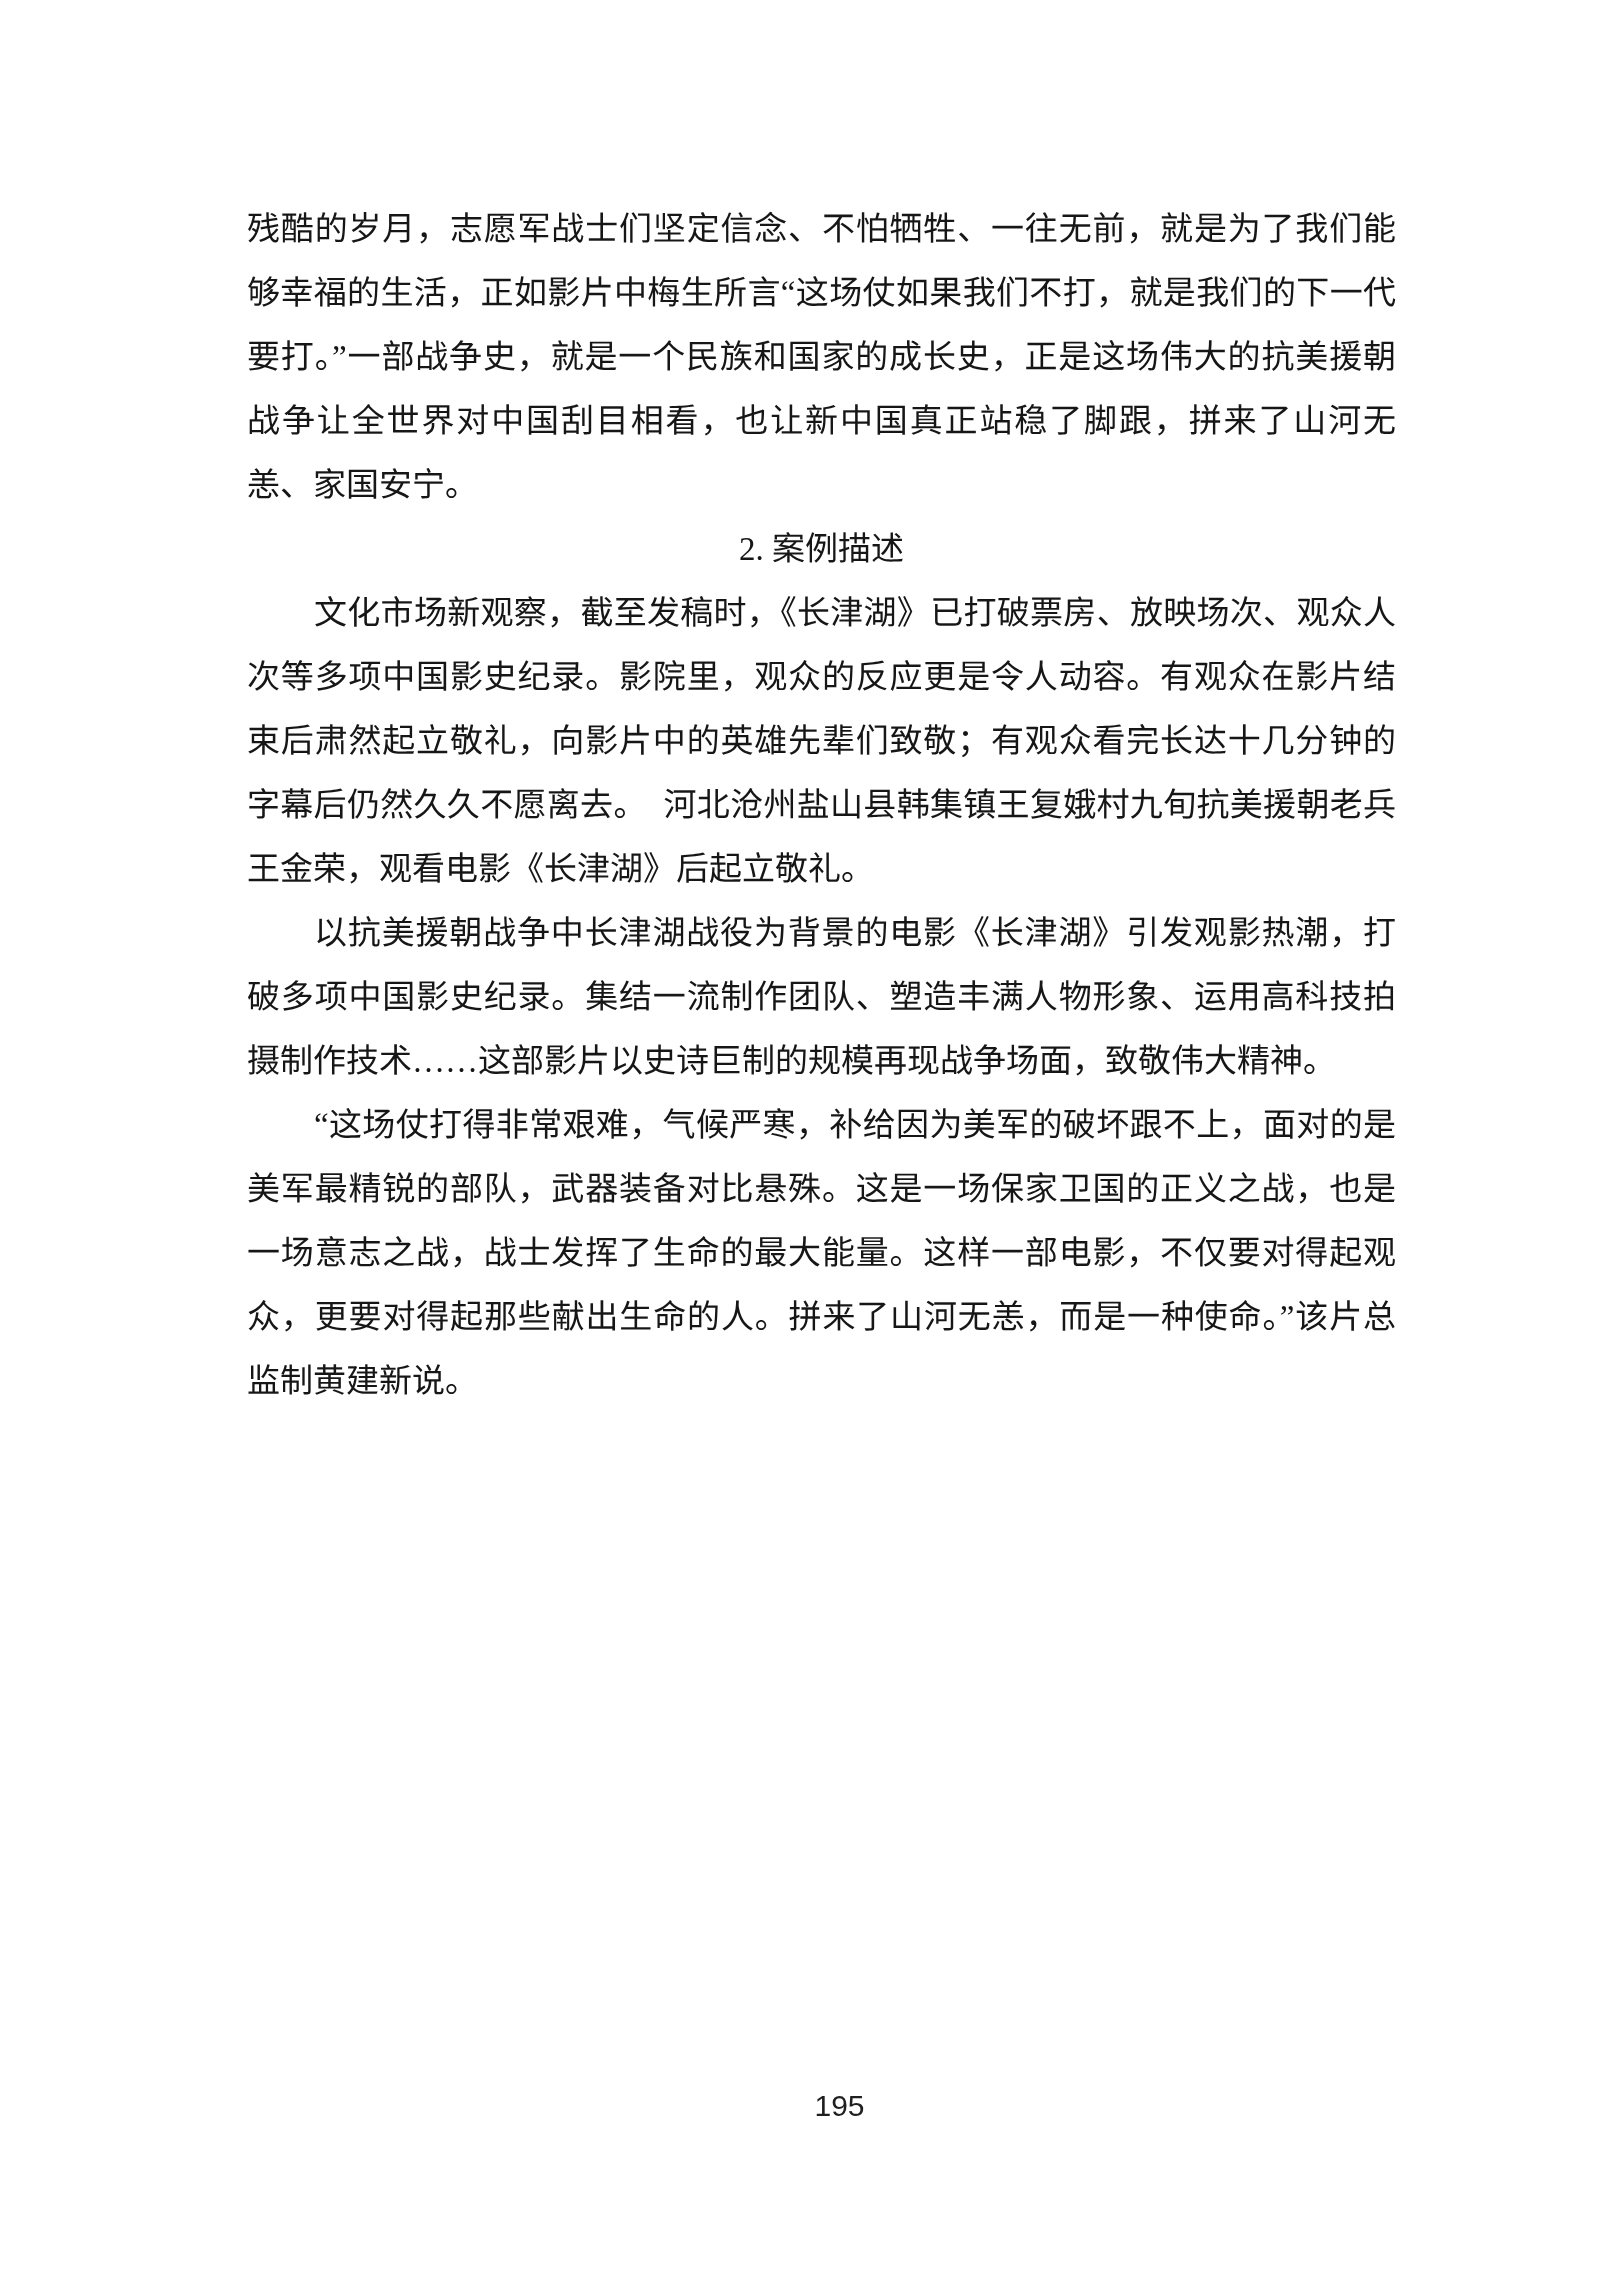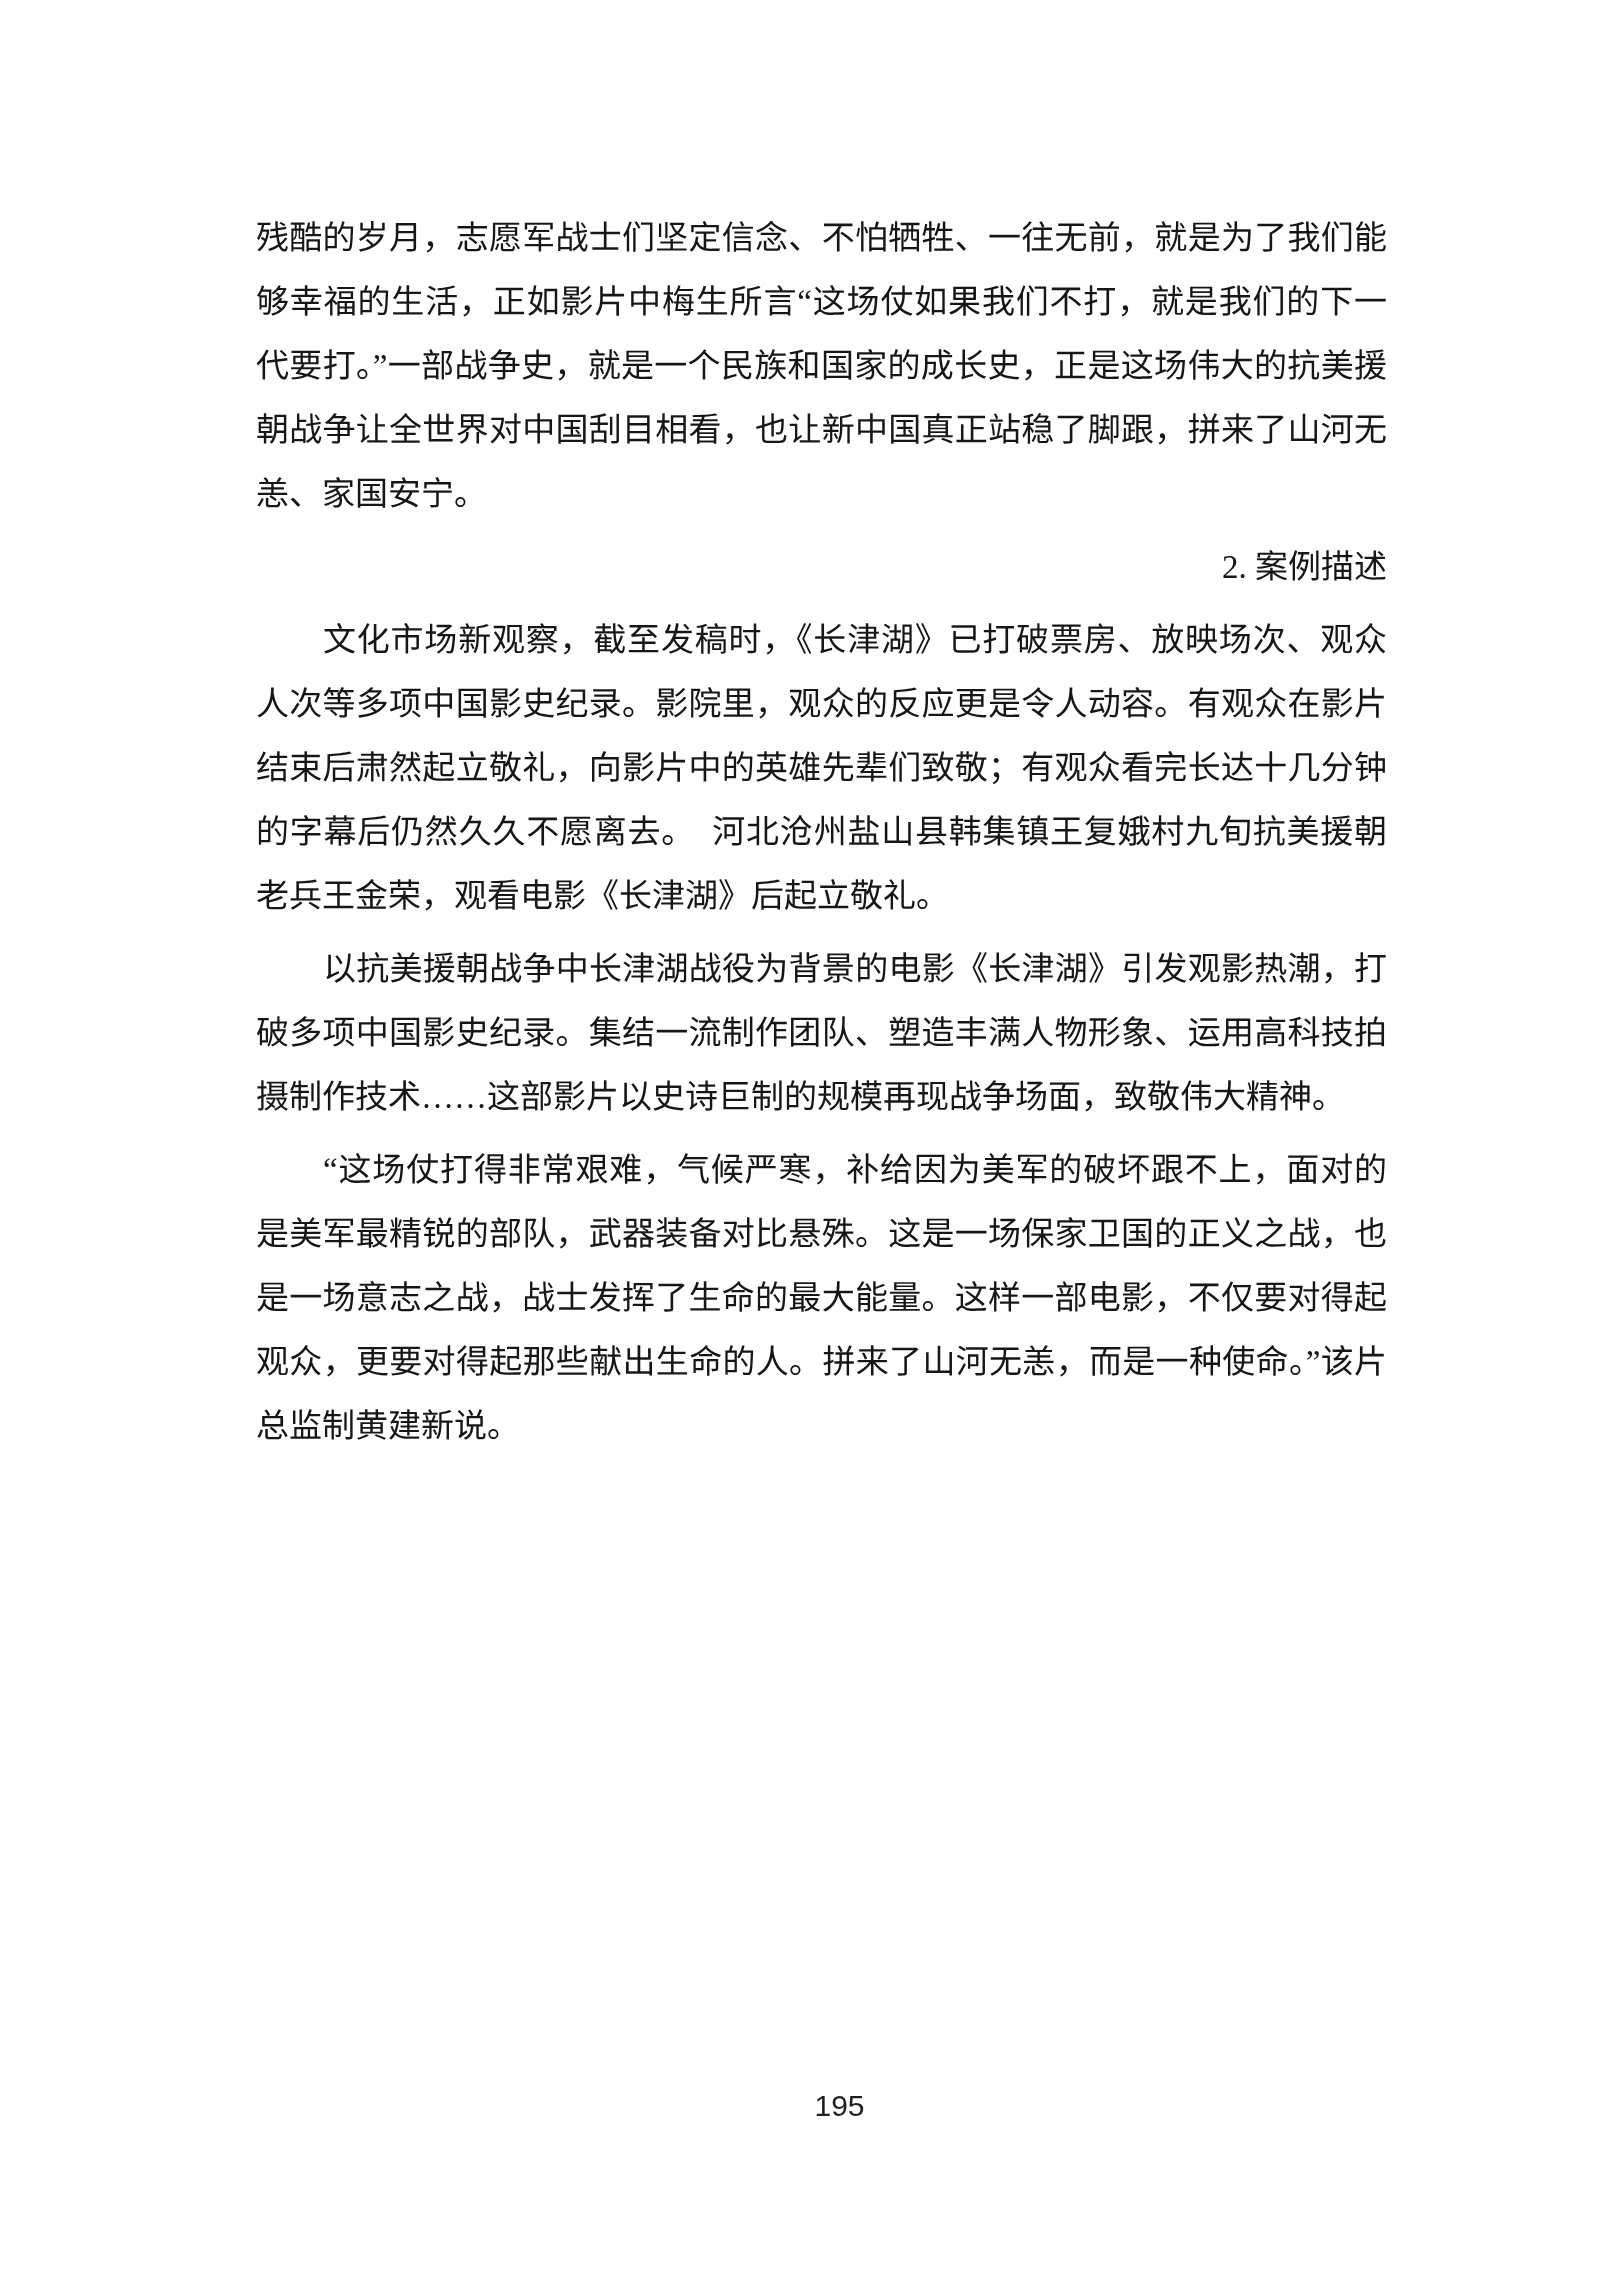--- a/index.html
+++ b/index.html
@@ -17,34 +17,34 @@
     overflow: hidden;
     font-family: "Liberation Serif", "DejaVu Serif", serif;
   }
   .content {
     position: absolute;
     left: 247px;
     top: 197px;
     width: 1149px;
   }
   .para {
-    margin: 9px;
+    margin: 0;
     padding: 0;
     font-size: 33px;
     line-height: 64px;
     color: #161616;
     text-align: justify;
     letter-spacing: 0;
     font-weight: normal;
   }
   .para.indented {
     text-indent: 67px;
   }
   .para.heading {
-    text-align: right;
+    text-align: center;
   }
   .page-number {
     position: absolute;
     left: 0;
     top: 2088px;
     width: 100%;
     text-align: center;
     font-family: "Liberation Sans", "DejaVu Sans", sans-serif;
     font-size: 30px;
     line-height: 35px;

